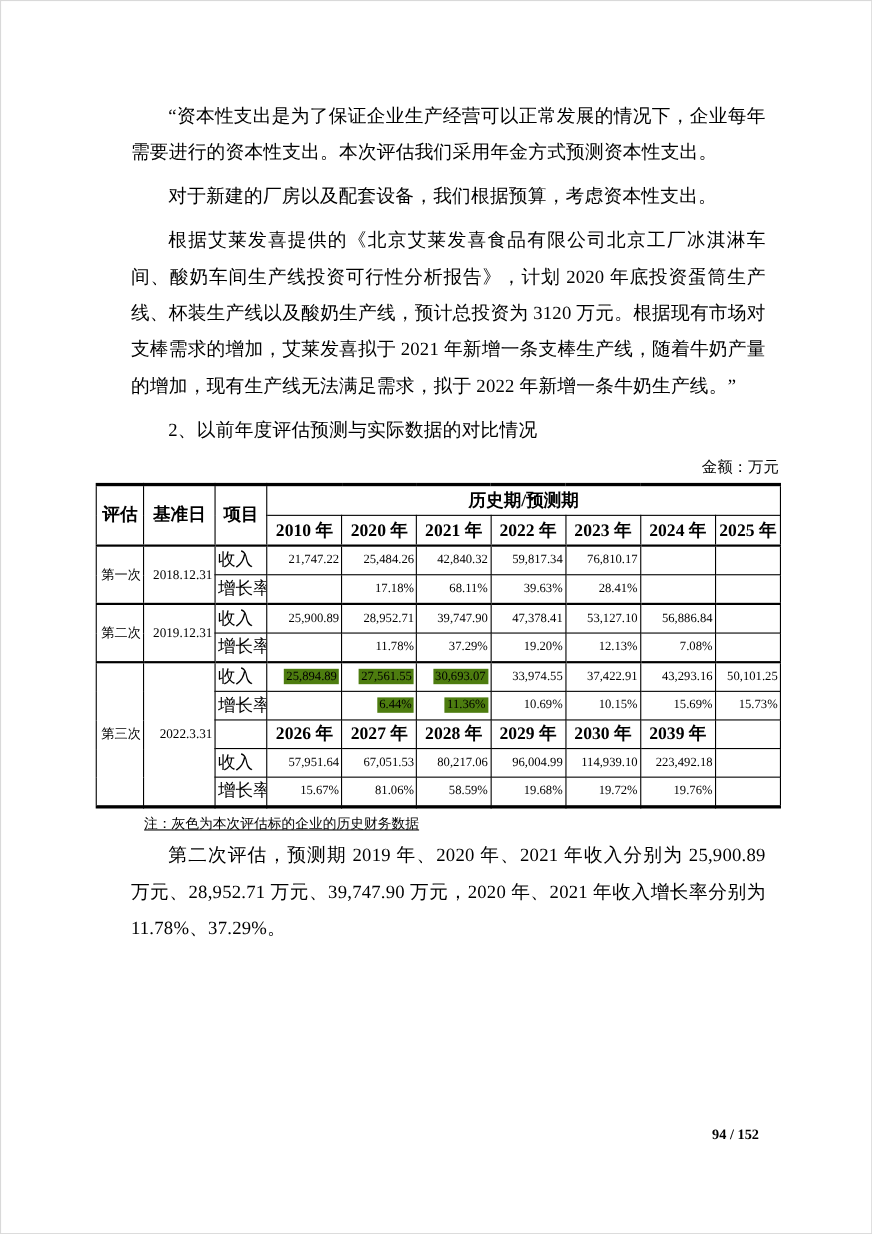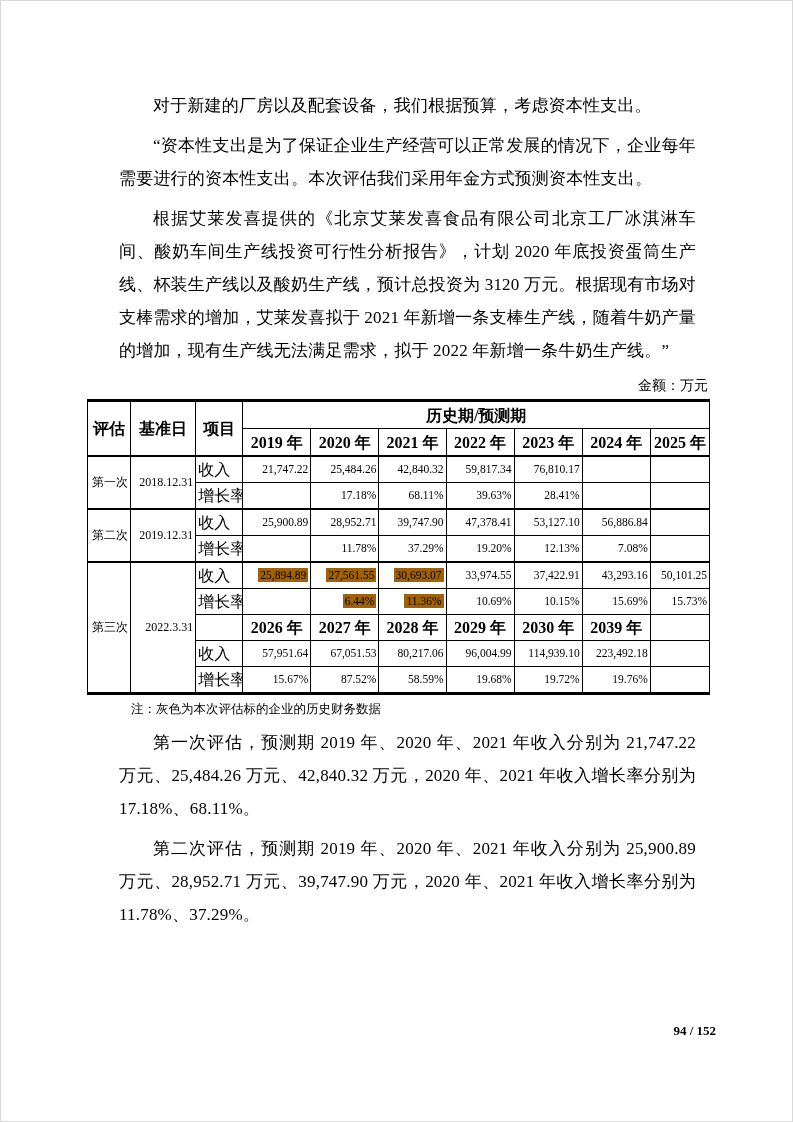--- a/index.html
+++ b/index.html
@@ -45,42 +45,44 @@
     vertical-align:middle;
     overflow:hidden;
     white-space:nowrap;
   }
   .tbl th{font-weight:bold;text-align:center;font-size:16px;}
   .tbl .hdr th{height:26px;}
   .tbl td.lab{text-align:left;font-size:16px;}
   .tbl td.ctr{text-align:right;font-size:12px;}
   .tbl td.num{text-align:right;}
   .tbl tr.tsep th,.tbl tr.tsep td{border-top:2px solid #000;}
-  .hl{background:#a16207;padding:1px 2px;}
+  .hl{background:#4d7c0f;padding:1px 2px;}
   .note{
     margin:3px 96px 0 130px;
     font-size:12.5px;
     line-height:23px;
+    text-decoration:underline;
   }
   .page-number{
     position:absolute;
-    top:1022px;right:76px;
+    top:1022px;right:102px;
     font-size:13px;
     font-weight:bold;
   }
 </style>
 </head>
 <body>
 
 <div class="page">
   <div class="content">
 
+    <p class="body">“资本性支出是为了保证企业生产经营可以正常发展的情况下，企业每年需要进行的资本性支出。本次评估我们采用年金方式预测资本性支出。</p>
     <p class="body">对于新建的厂房以及配套设备，我们根据预算，考虑资本性支出。</p>
-    <p class="body">“资本性支出是为了保证企业生产经营可以正常发展的情况下，企业每年需要进行的资本性支出。本次评估我们采用年金方式预测资本性支出。</p>
     <p class="body">根据艾莱发喜提供的《北京艾莱发喜食品有限公司北京工厂冰淇淋车间、酸奶车间生产线投资可行性分析报告》，计划 2020 年底投资蛋筒生产线、杯装生产线以及酸奶生产线，预计总投资为 3120 万元。根据现有市场对支棒需求的增加，艾莱发喜拟于 2021 年新增一条支棒生产线，随着牛奶产量的增加，现有生产线无法满足需求，拟于 2022 年新增一条牛奶生产线。”</p>
+    <p class="body">2、以前年度评估预测与实际数据的对比情况</p>
 
     <div class="unit-line">金额：万元</div>
 
     <table class="tbl">
       <colgroup>
         <col style="width:43px">
           <col style="width:65px">
           <col style="width:47px">
         <col style="width:68px">
           <col style="width:68px">
@@ -91,21 +93,21 @@
         <col style="width:59px">
       </colgroup>
       <tbody>
         <tr class="hdr">
           <th rowspan="2">评估</th>
           <th rowspan="2">基准日</th>
           <th rowspan="2">项目</th>
           <th colspan="7">历史期/预测期</th>
         </tr>
         <tr class="hdr">
-          <th>2019 年</th>
+          <th>2010 年</th>
           <th>2020 年</th>
           <th>2021 年</th>
           <th>2022 年</th>
           <th>2023 年</th>
           <th>2024 年</th>
           <th>2025 年</th>
         </tr>
 
         <tr class="tsep">
           <td class="ctr" rowspan="2">第一次</td>
@@ -191,30 +193,29 @@
           <td class="num">67,051.53</td>
           <td class="num">80,217.06</td>
           <td class="num">96,004.99</td>
           <td class="num">114,939.10</td>
           <td class="num">223,492.18</td>
           <td class="num"></td>
         </tr>
         <tr>
           <td class="lab">增长率</td>
           <td class="num">15.67%</td>
-          <td class="num">87.52%</td>
+          <td class="num">81.06%</td>
           <td class="num">58.59%</td>
           <td class="num">19.68%</td>
           <td class="num">19.72%</td>
           <td class="num">19.76%</td>
           <td class="num"></td>
         </tr>
       </tbody>
     </table>
 
     <div class="note">注：灰色为本次评估标的企业的历史财务数据</div>
 
-    <p class="body" style="margin-top:5px">第一次评估，预测期 2019 年、2020 年、2021 年收入分别为 21,747.22 万元、25,484.26 万元、42,840.32 万元，2020 年、2021 年收入增长率分别为 17.18%、68.11%。</p>
     <p class="body">第二次评估，预测期 2019 年、2020 年、2021 年收入分别为 25,900.89 万元、28,952.71 万元、39,747.90 万元，2020 年、2021 年收入增长率分别为 11.78%、37.29%。</p>
   </div>
 
   <div class="page-number">94 / 152</div>
 </div>
 
 </body></html>

